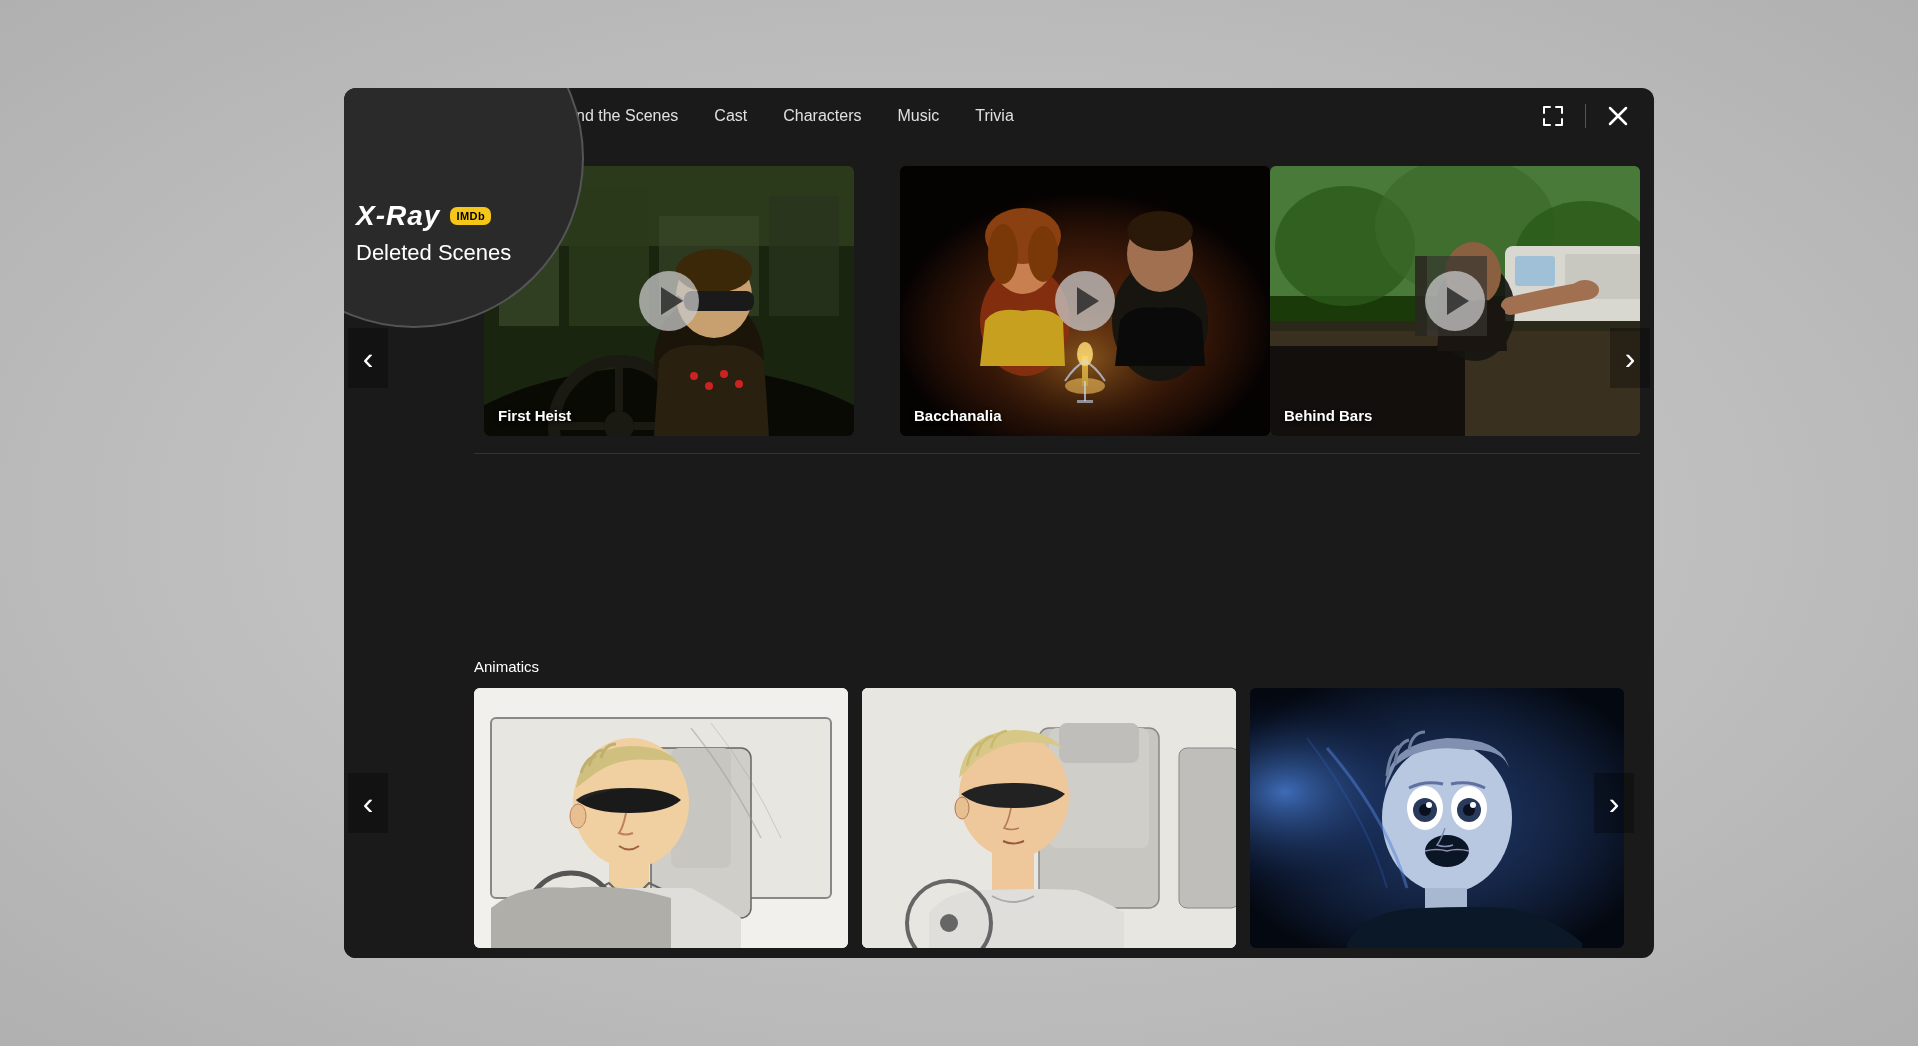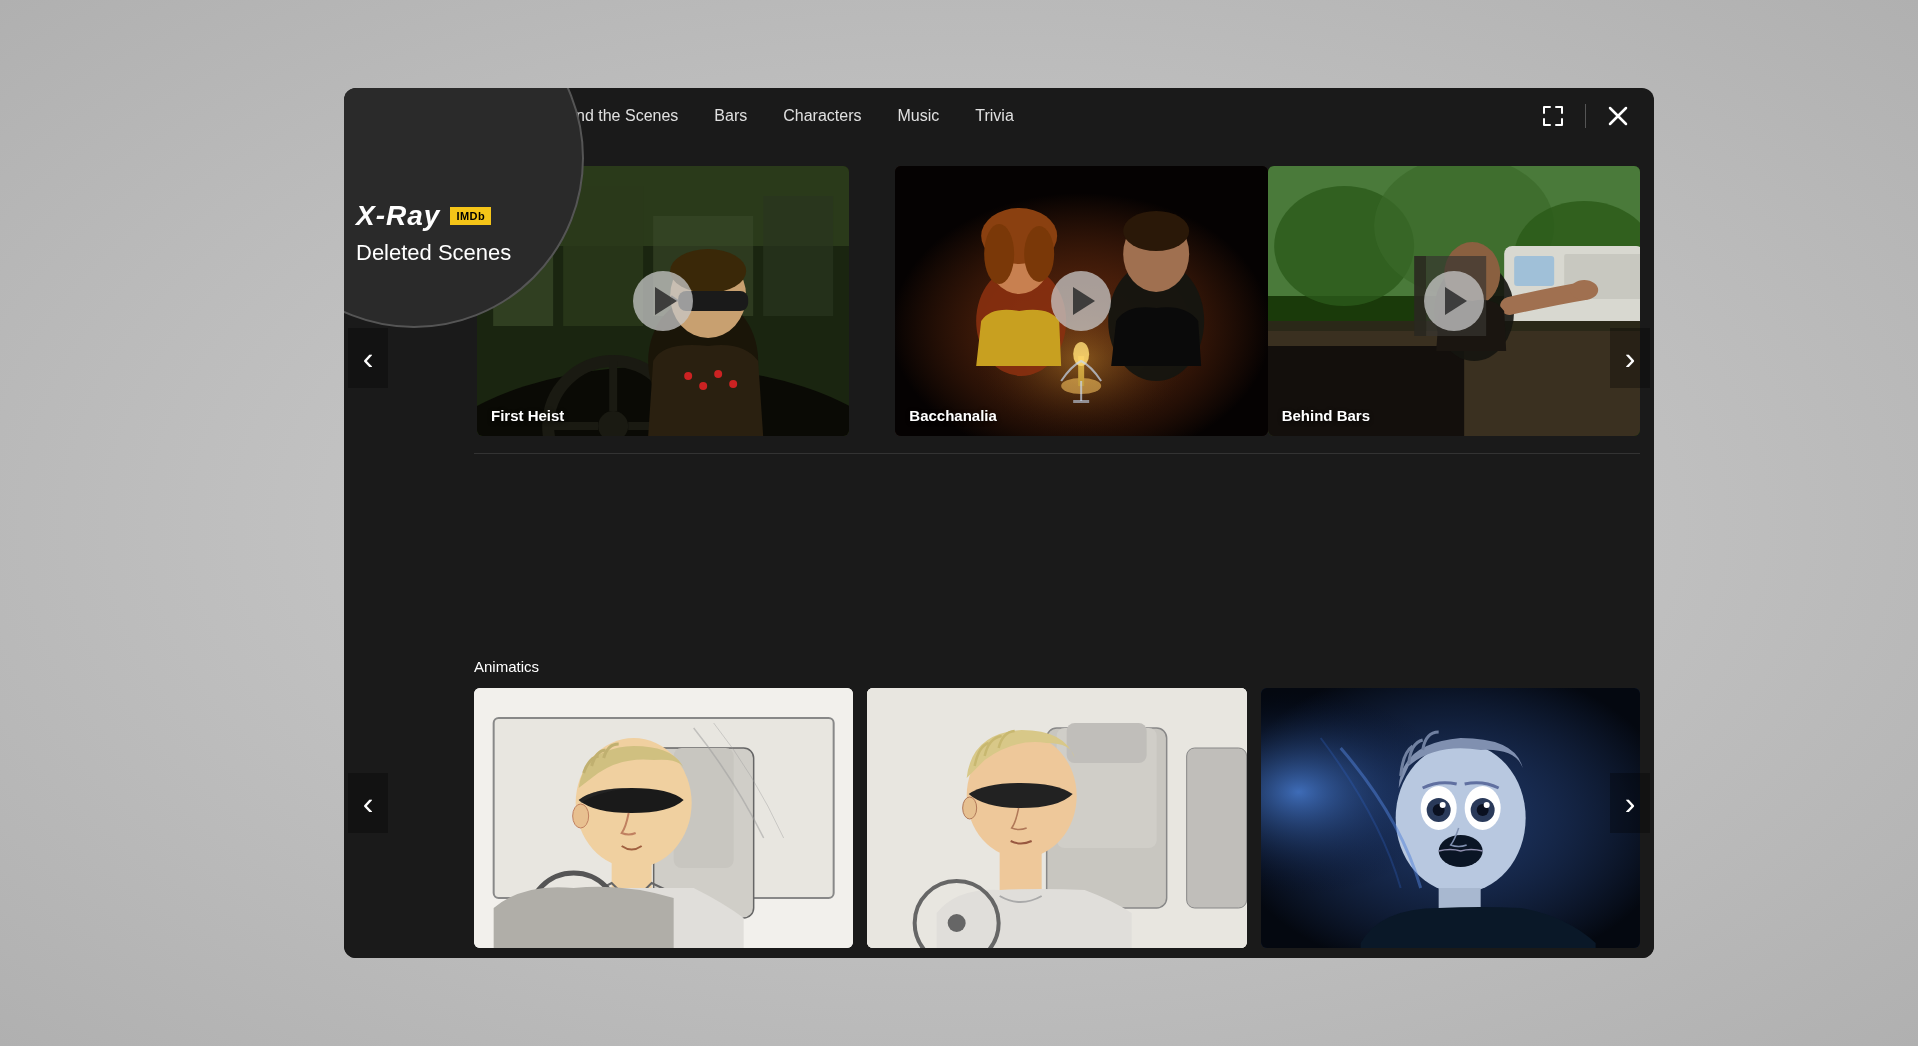--- a/index.html
+++ b/index.html
@@ -57,21 +57,21 @@
       letter-spacing: 1px;
       font-style: italic;
     }
 
     .imdb-badge {
       background: #f5c518;
       color: #000000;
       font-size: 11px;
       font-weight: 800;
       padding: 3px 6px;
-      border-radius: 0;
+      border-radius: 7px;
       letter-spacing: 0.5px;
     }
 
     .deleted-scenes-label {
       color: #ffffff;
       font-size: 22px;
       font-weight: 400;
     }
 
     
@@ -149,21 +149,21 @@
     }
 
     .nav-arrow.right {
       right: 4px;
     }
 
     
     .thumbnails-row {
       position: absolute;
       top: 78px;
-      left: 133px;
+      left: 140px;
       right: 14px;
       display: flex;
     }
 
     .thumb-card {
       flex: 1;
       height: 270px;
       background: #333;
       border-radius: 6px;
       position: relative;
@@ -249,21 +249,21 @@
       inset: 0;
       width: 100%;
       height: 100%;
     }
 
     
     .animatics-section {
       position: absolute;
       bottom: 0;
       left: 0;
-      right: 0;
+      right: 16px;
       height: 310px;
       background: #1a1a1a;
     }
 
     .animatics-label {
       position: absolute;
       top: 10px;
       left: 130px;
       color: #ffffff;
       font-size: 15px;
@@ -320,21 +320,21 @@
   <div class="xray-badge-circle">
     <div class="xray-title-row">
       <span class="xray-text">X-Ray</span>
       <span class="imdb-badge">IMDb</span>
     </div>
     <span class="deleted-scenes-label">Deleted Scenes</span>
   </div>
 
   <nav class="nav-tabs">
     <span class="nav-tab">Behind the Scenes</span>
-    <span class="nav-tab">Bars</span>
+    <span class="nav-tab">Cast</span>
     <span class="nav-tab">Characters</span>
     <span class="nav-tab">Music</span>
     <span class="nav-tab">Trivia</span>
   </nav>
 
   <div class="top-controls">
     <div class="control-btn">
       <svg width="22" height="22" viewBox="0 0 22 22" fill="none">
         <path d="M2 2L8 2M2 2L2 8M20 2L14 2M20 2L20 8M2 20L8 20M2 20L2 14M20 20L14 20M20 20L20 14" stroke="white" stroke-width="2" stroke-linecap="round"></path>
       </svg>

